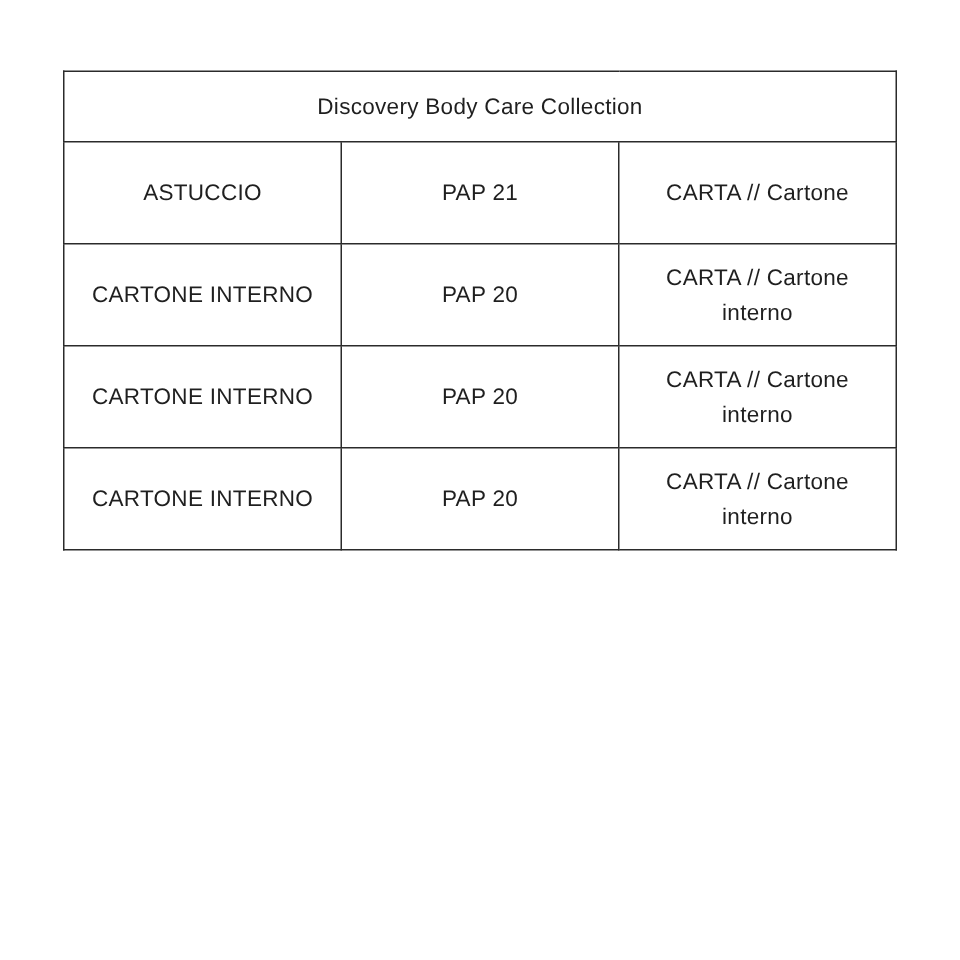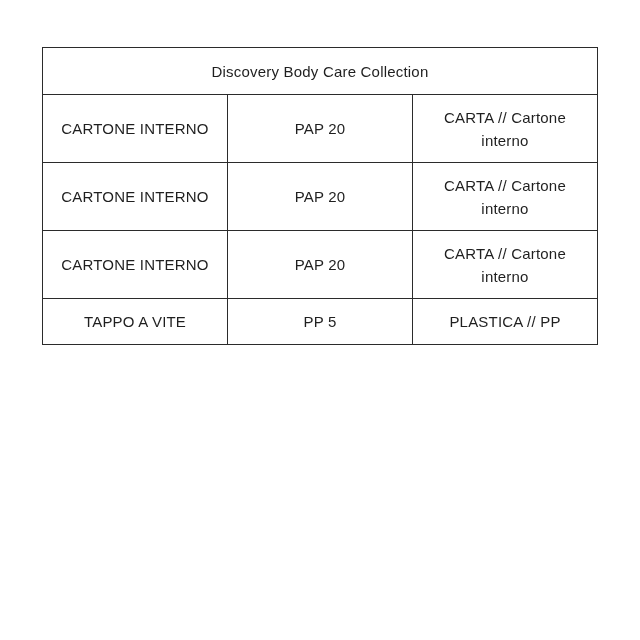--- a/index.html
+++ b/index.html
@@ -50,40 +50,40 @@
     <colgroup>
       <col class="c1">
         <col class="c2">
         <col class="c3">
     </colgroup>
     <tbody>
       <tr>
         <td class="title-cell" colspan="3">Discovery Body Care Collection</td>
       </tr>
 
+      <tr class="row-tall">
+        <td>ASTUCCIO</td>
+        <td>PAP 21</td>
+        <td>CARTA // Cartone</td>
+      </tr>
 
       <tr class="row-tall">
         <td>CARTONE INTERNO</td>
         <td>PAP 20</td>
         <td>CARTA // Cartone interno</td>
       </tr>
 
       <tr class="row-tall">
         <td>CARTONE INTERNO</td>
         <td>PAP 20</td>
         <td>CARTA // Cartone interno</td>
       </tr>
 
       <tr class="row-tall">
         <td>CARTONE INTERNO</td>
         <td>PAP 20</td>
         <td>CARTA // Cartone interno</td>
       </tr>
 
-      <tr class="row-short">
-        <td>TAPPO A VITE</td>
-        <td>PP 5</td>
-        <td>PLASTICA // PP</td>
-      </tr>
 
     </tbody>
   </table>
 </div>
 
 </body></html>

